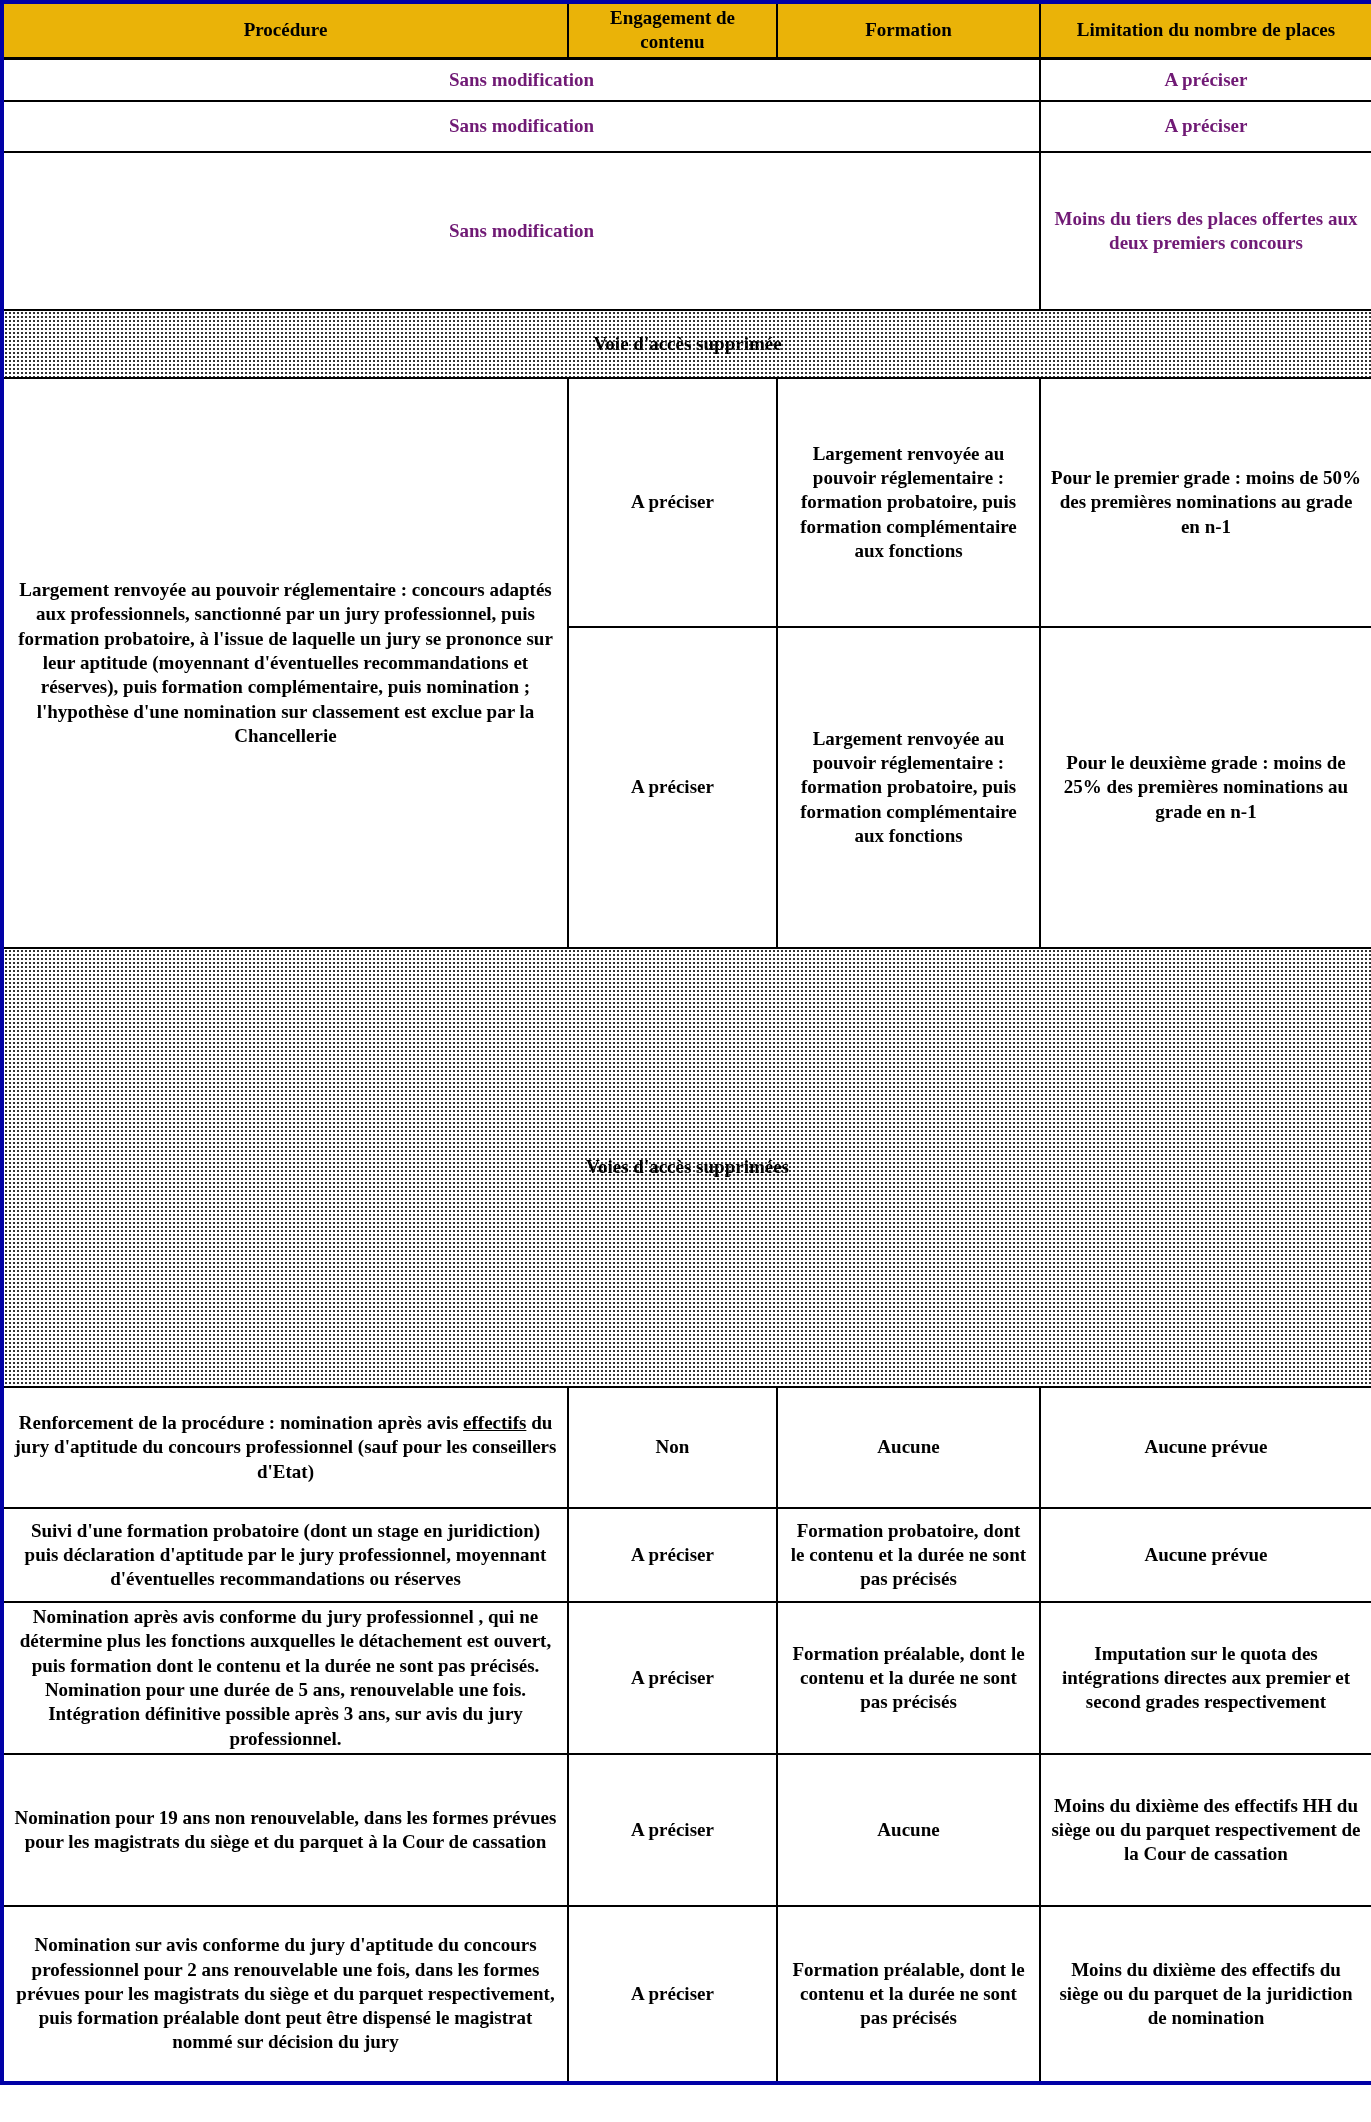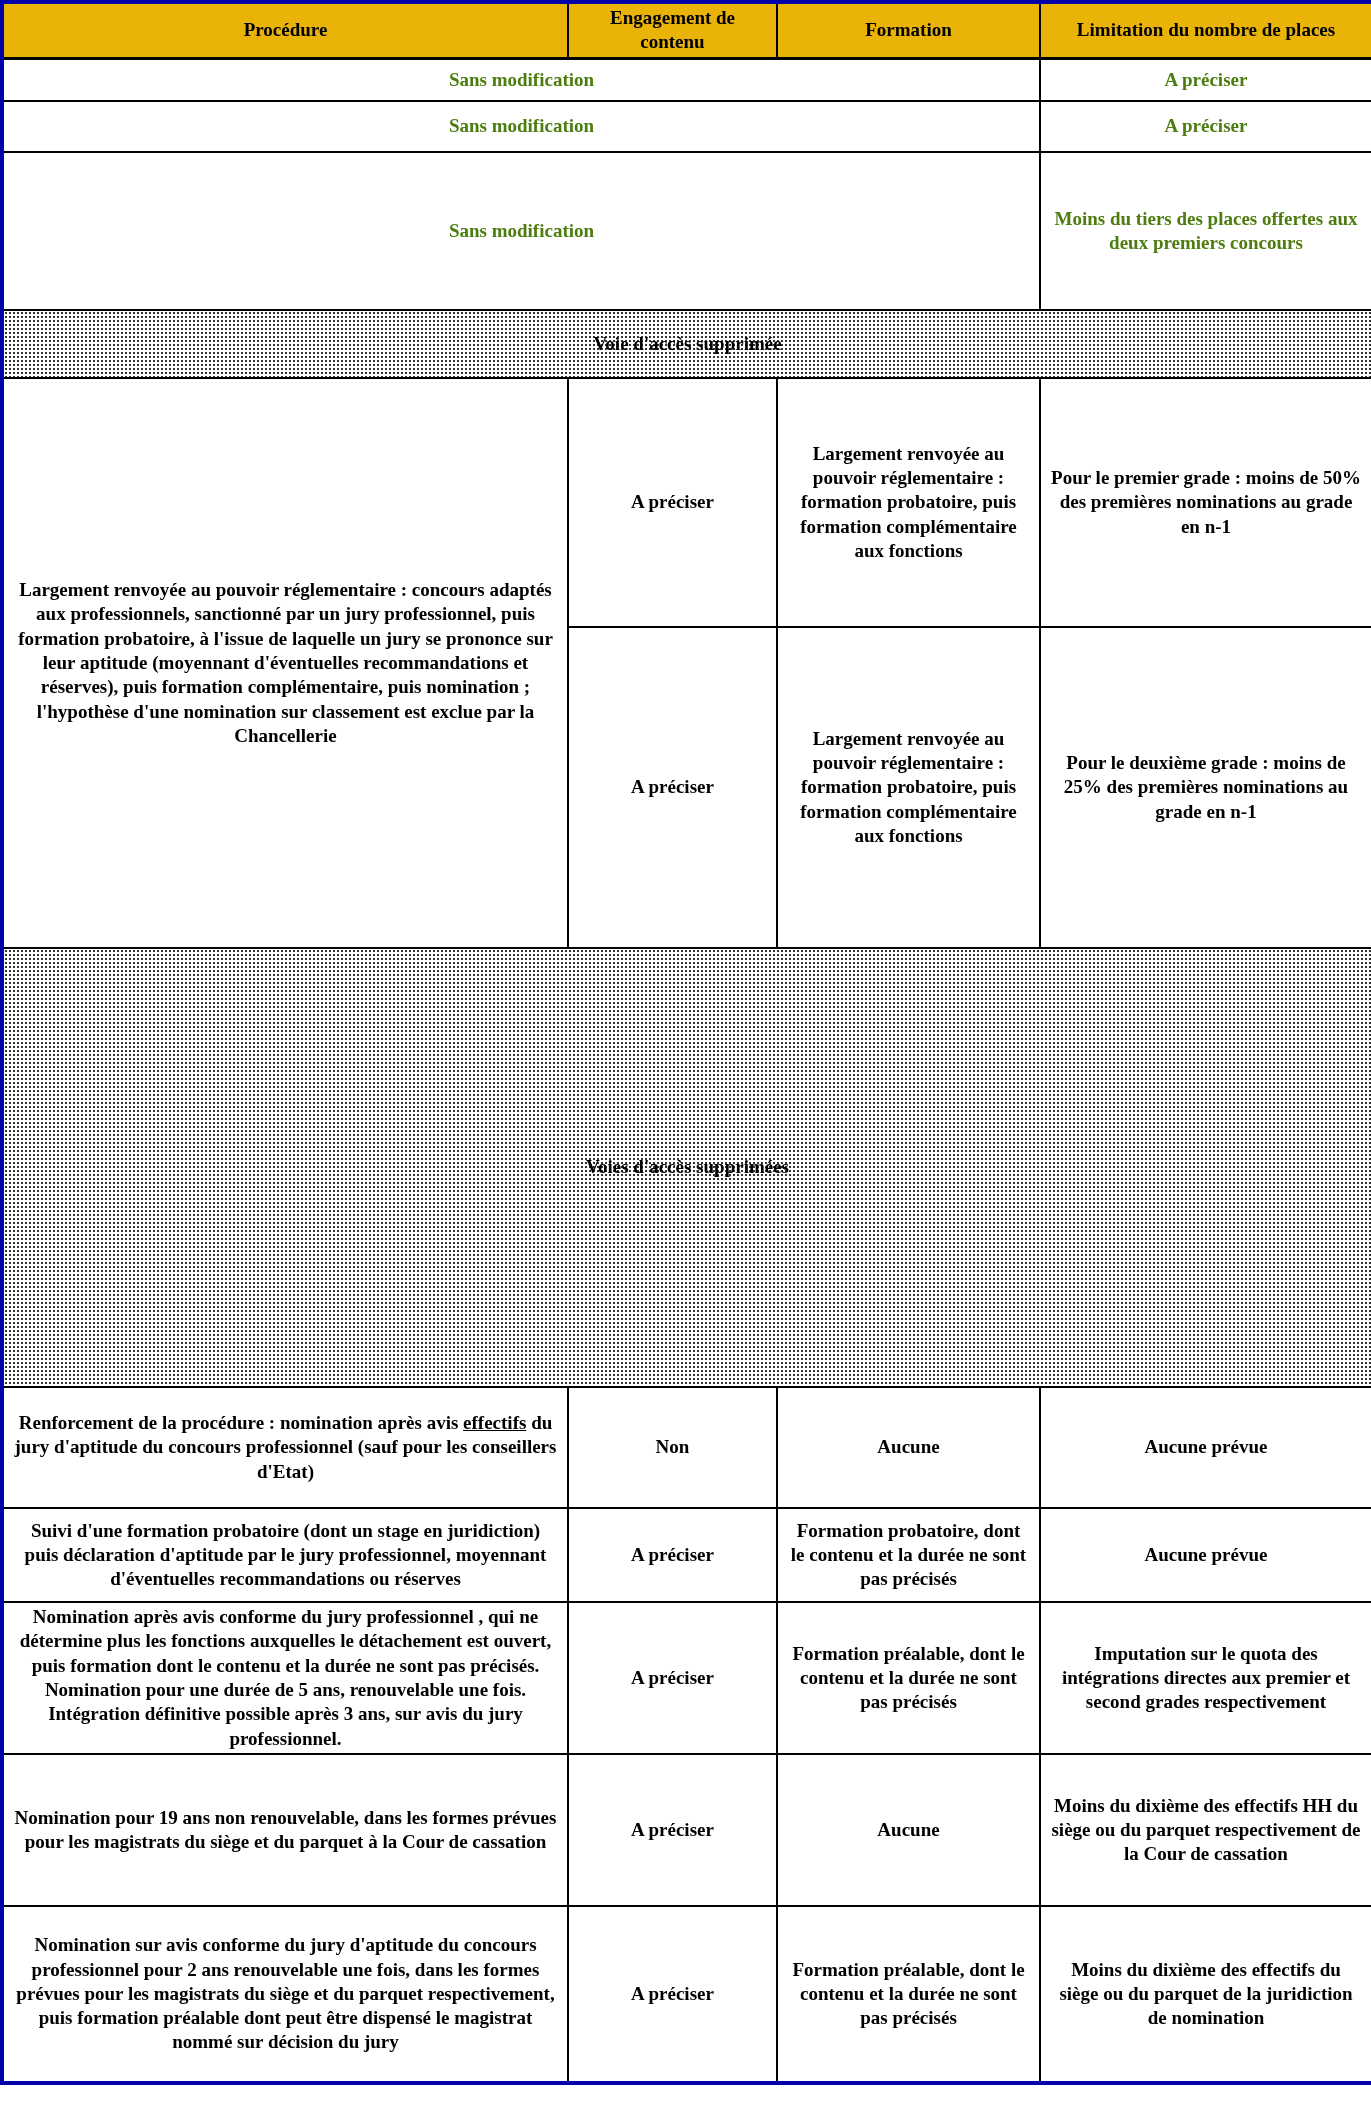--- a/index.html
+++ b/index.html
@@ -24,21 +24,21 @@
     vertical-align: middle;
     padding: 2px 10px;
     overflow: hidden;
     word-wrap: break-word;
   }
   .doc-table thead th {
     background: #eab308;
     border-bottom: 3px solid #000000;
     font-size: 19px;
   }
-  .navy { color: #4d7c0f; }
+  .navy { color: #701a75; }
   .hatch {
     background-color: #ffffff;
     background-image: radial-gradient(circle, #2b2b2b 0.7px, rgba(0,0,0,0) 0.9px);
     background-size: 4px 4px;
   }
   .u { text-decoration: underline; }
   
   .h-head  { height: 49px; }
   .h-r1    { height: 43px; }
   .h-r2    { height: 51px; }

